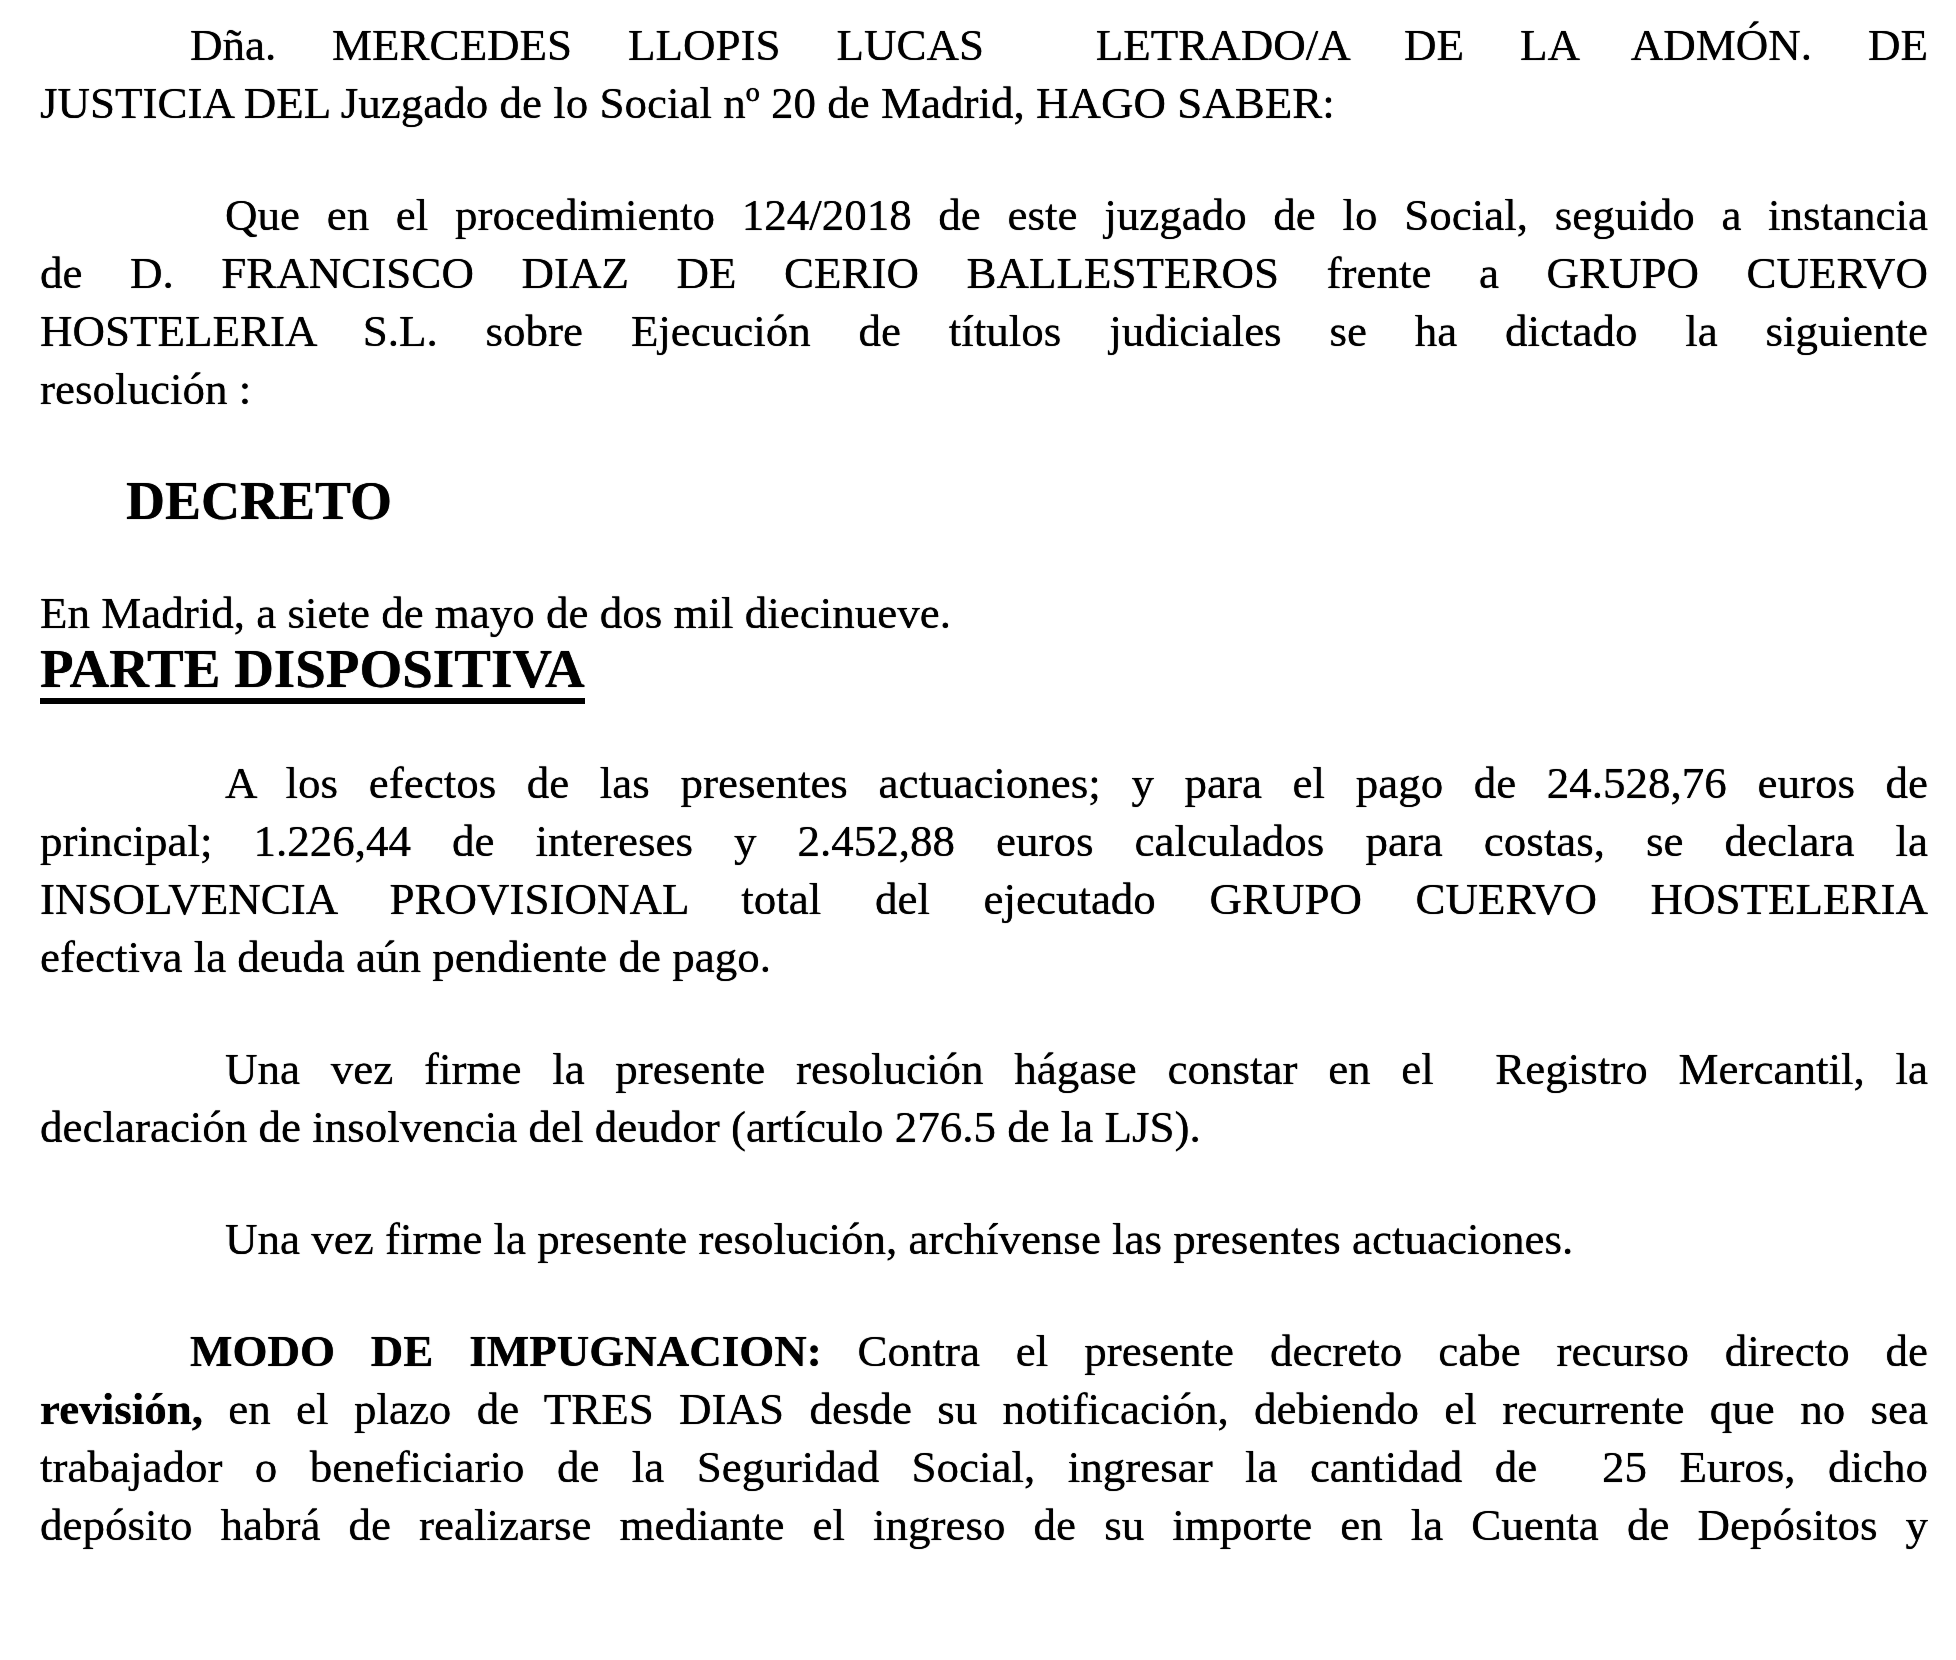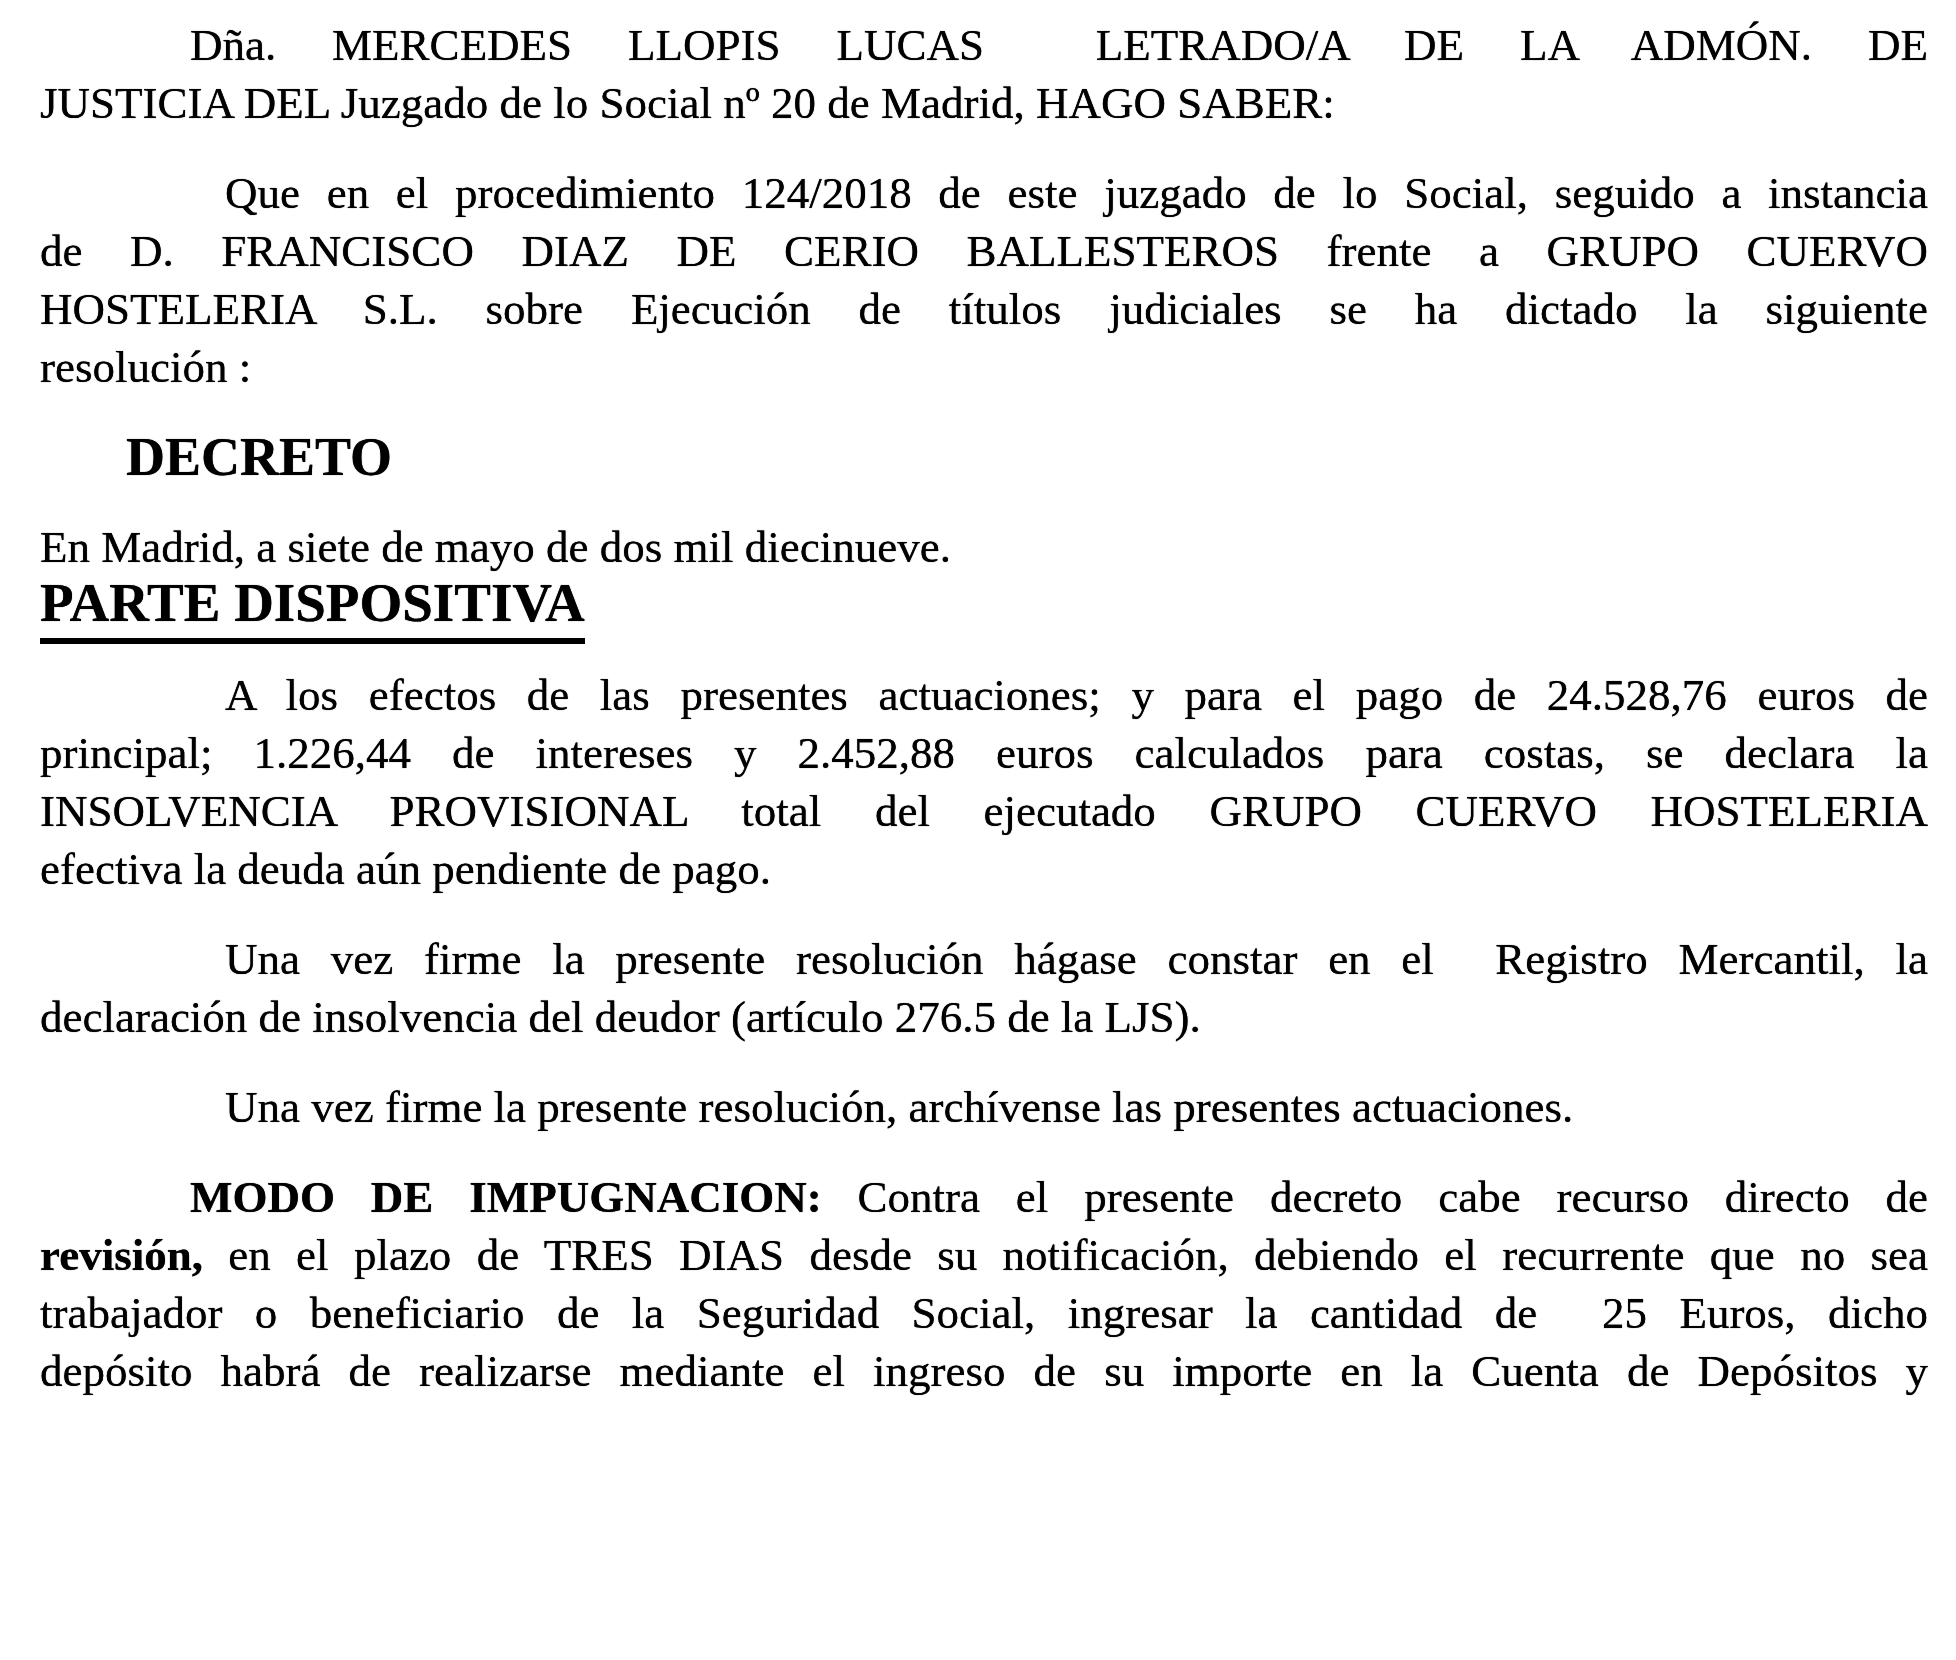--- a/index.html
+++ b/index.html
@@ -13,21 +13,21 @@
     padding: 16px 28px 0 40px;
     background: #ffffff;
     color: #000000;
     font-family: "Liberation Serif", "DejaVu Serif", serif;
     font-size: 45px;
     text-shadow: 0 0 0.8px #000000; 
     overflow: hidden;
   }
 
   .block { position: relative; }
-  .block.gap { margin-top: 32px; }       
+  .block.gap { margin-top: 54px; }       
 
   .line {
     line-height: 58px;
     height: 58px;
     overflow: hidden;
     text-align: left;
   }
   
   .line.jl { text-align: justify; }
   .line.jl::after { content: ""; display: inline-block; width: 100%; height: 0; }
@@ -36,21 +36,21 @@
   .ind-b { text-indent: 185px; }         
 
   .b { font-weight: 700; }
 
   .heading { text-align: left; height: 58px; line-height: 58px; overflow: visible; }
   .head-text { display: inline-block; font-weight: 700; position: relative; white-space: nowrap; }
   [data-heading="decreto"] { font-size: 54px; left: 86px; }  
   [data-heading="parte-dispositiva"] {
     font-size: 55px;
     line-height: 54px;
-    padding-bottom: 8px;
+    padding-bottom: 2px;
     border-bottom: 6px solid #000000;    
   }
 </style>
 </head>
 <body>
 
 <div class="page">
   <div id="doc-body">
       <div class="block">
         <div class="line jl ind-a"><span>Dña. MERCEDES LLOPIS LUCAS&nbsp; LETRADO/A DE LA ADMÓN. DE</span></div>

